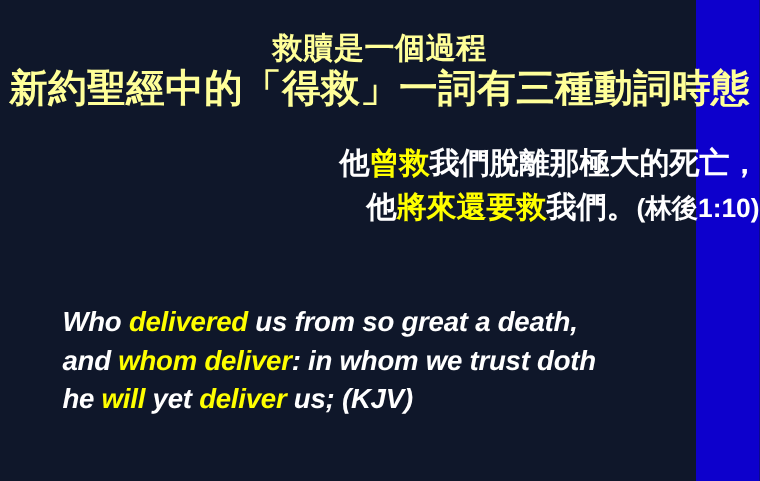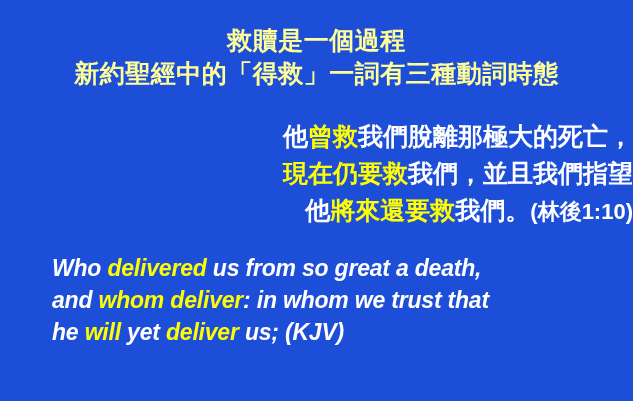--- a/index.html
+++ b/index.html
@@ -9,44 +9,44 @@
   }
   body {
     width: 633px;
     height: 401px;
     overflow: hidden;
     background: #0D00CC;
     font-family: "Liberation Sans", "DejaVu Sans", sans-serif;
   }
   #slide {
     position: relative;
-    width: 633px;
+    width: 580px;
     height: 401px;
-    background: #1d4ed8;
+    background: #0f172a;
     box-sizing: border-box;
   }
 
   
   .title-block {
     position: absolute;
     left: 0;
     top: 24px;
     width: 633px;
     text-align: center;
   }
   .title-line {
     color: #FFFF99;
     font-weight: bold;
     font-size: 25px;
     line-height: 33px;
     letter-spacing: 0.5px;
     white-space: nowrap;
   }
   .title-line.line2 {
-    font-size: 25px;
+    font-size: 32px;
   }
 
   
   .cn-block {
     position: absolute;
     left: 0;
     top: 118px;
     width: 633px;
     text-align: right;
   }
@@ -96,38 +96,35 @@
     <div class="title-line line1">救贖是一個過程</div>
     <div class="title-line line2">新約聖經中的「得救」一詞有三種動詞時態</div>
   </div>
 
   <div class="cn-block">
 
     <div class="cn-line">
       <span>他</span><span class="hl">曾救</span><span>我們脫離那極大的死亡，</span>
     </div>
 
-    <div class="cn-line">
-      <span class="hl">現在仍要救</span><span>我們，並且我們指望</span>
-    </div>
 
     <div class="cn-line">
       <span>他</span><span class="hl">將來還要救</span><span>我們。</span><span class="ref">(林後1:10)</span>
     </div>
 
   </div>
 
   <div class="en-block">
 
     <div class="en-line">
       <span>Who </span><span class="hl">delivered</span><span> us from so great a death,</span>
     </div>
 
     <div class="en-line">
-      <span>and </span><span class="hl">whom deliver</span><span>: in whom we trust that</span>
+      <span>and </span><span class="hl">whom deliver</span><span>: in whom we trust doth</span>
     </div>
 
     <div class="en-line">
       <span>he </span><span class="hl">will</span><span> yet </span><span class="hl">deliver</span><span> us; (KJV)</span>
     </div>
 
   </div>
 
 </div>
 

